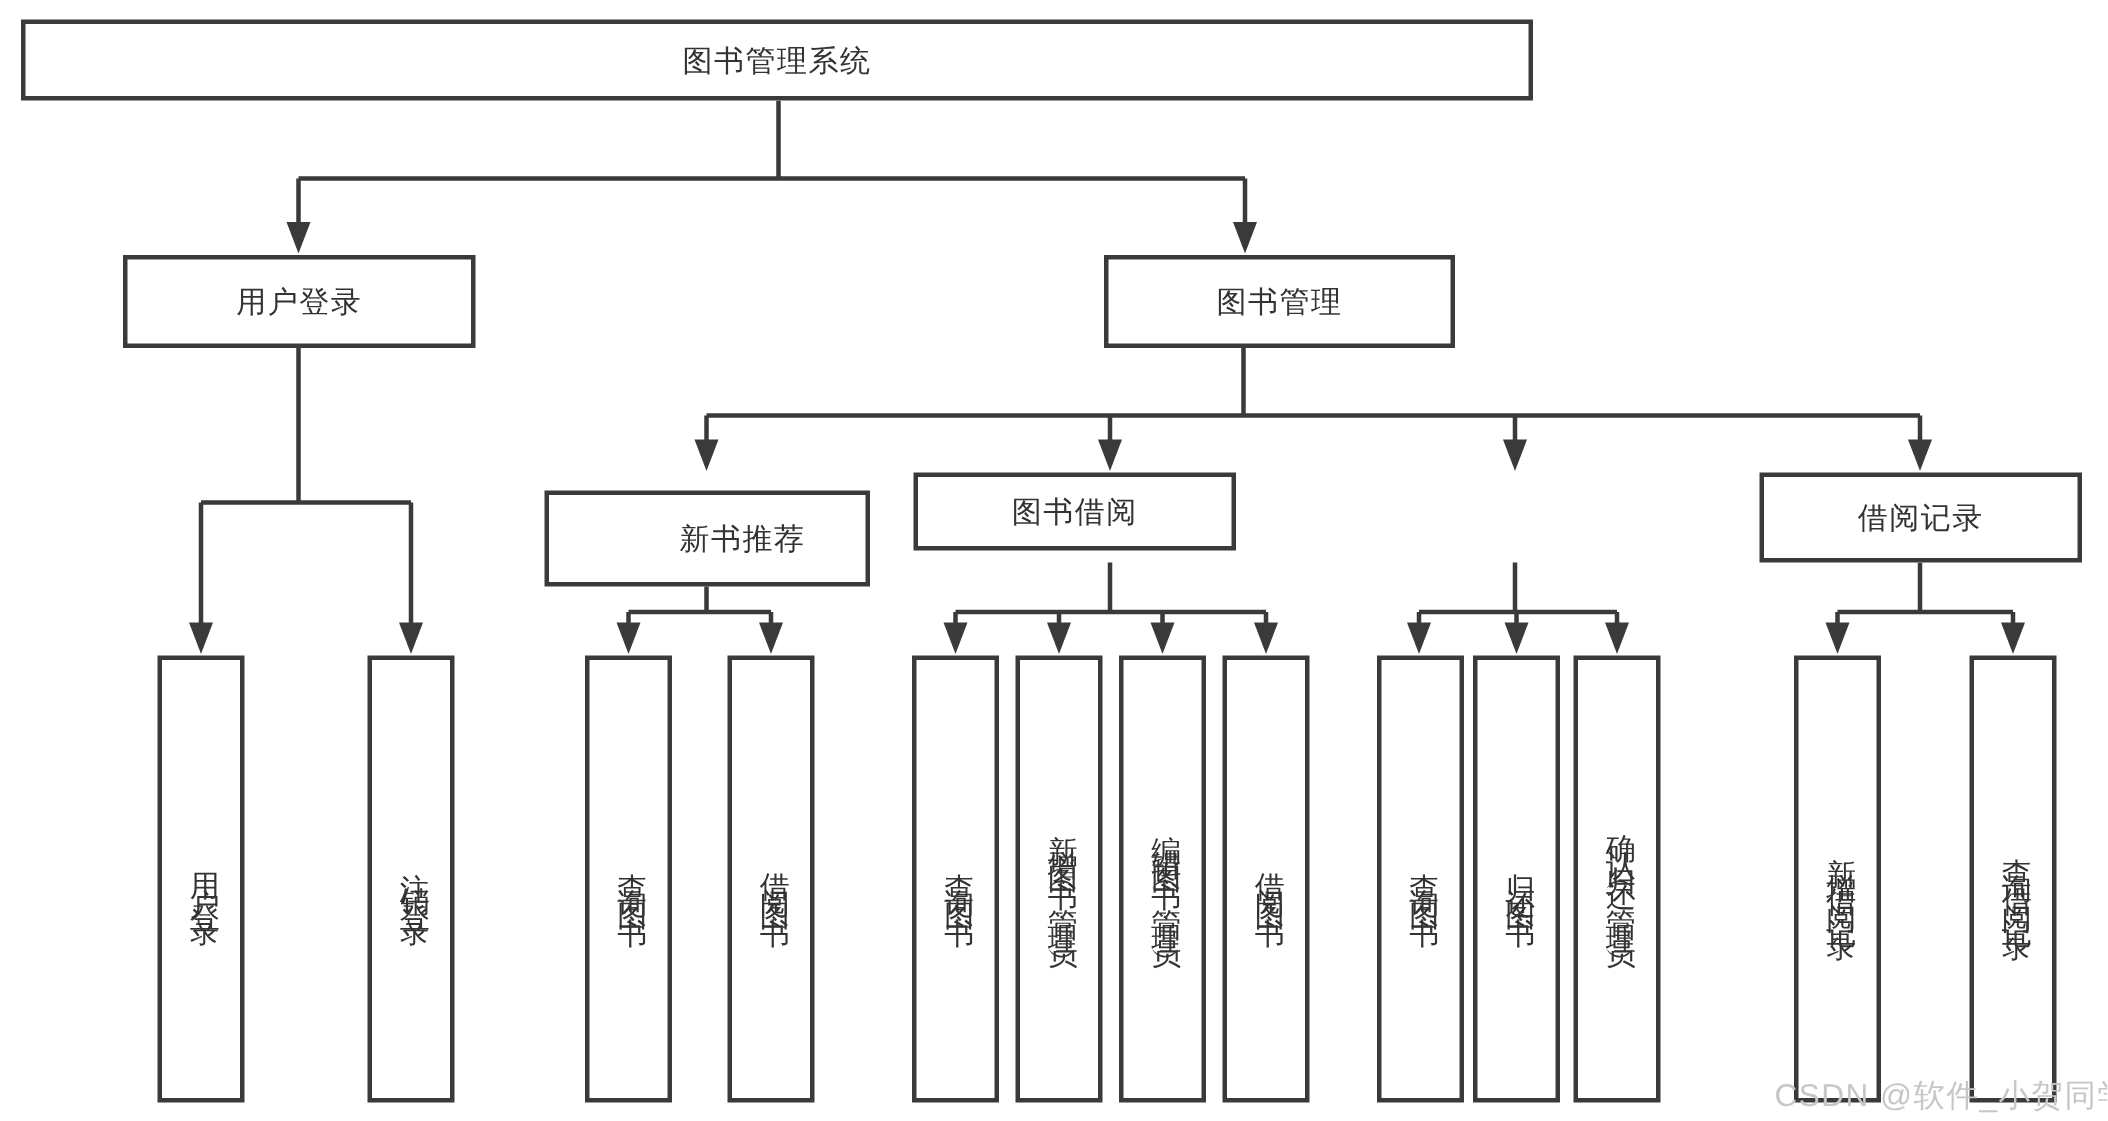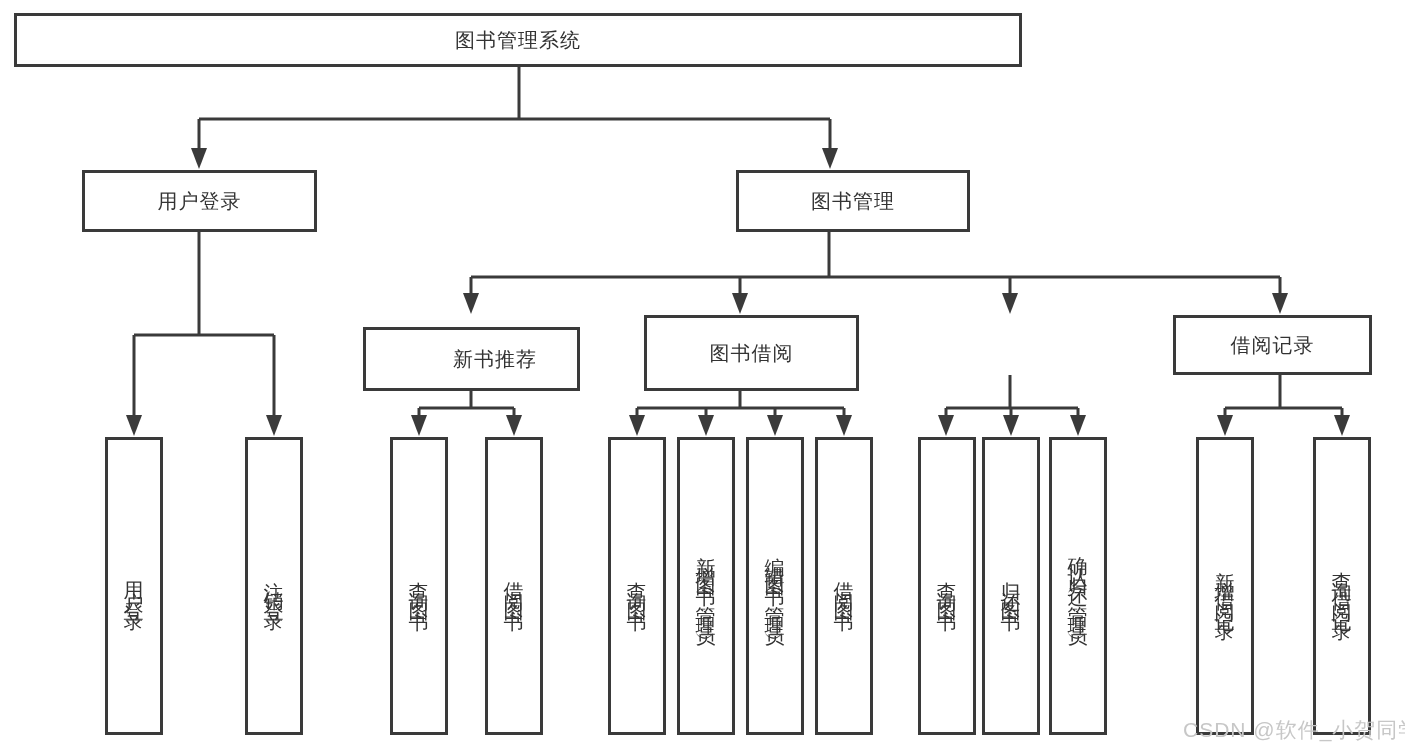--- a/index.html
+++ b/index.html
@@ -24,20 +24,21 @@
   .box {
     position: absolute;
     box-sizing: border-box;
     border: 3px solid #3a3a3a;
     background: #ffffff;
     color: #333333;
     display: flex;
     align-items: center;
     justify-content: center;
     z-index: 2;
+    font-family: Liberation Mono, monospace;
   }
   .box.h {
     font-size: 20px;
     letter-spacing: 1px;
     white-space: nowrap;
   }
   .box.v {
     font-size: 20px;
     writing-mode: vertical-rl;
     letter-spacing: 10px;
@@ -99,22 +100,22 @@
       <polygon points="1334,415 1350,415 1342,436"></polygon>
     </g>
   </svg>
 
   <div class="box h" style="left:14px; top:13px; width:1008px; height:54px;">图书管理系统</div>
 
   <div class="box h" style="left:82px; top:170px; width:235px; height:62px;">用户登录</div>
   <div class="box h" style="left:712px; top:170px; width:234px; height:62px;margin-left:24px;">图书管理</div>
 
   <div class="box h" style="left:363px; top:327px; width:217px; height:64px;padding-left:47px;">新书推荐</div>
-  <div class="box h" style="left:644px; top:315px; width:215px; height:76px;">图书借阅</div>
-  <div class="box h" style="left:1173px; top:315px; width:199px; height:60px;">借阅记录</div>
+  <div class="box h" style="left:609px; top:315px; width:215px; height:52px;">图书借阅</div>
+  <div class="box h" style="left:1173px; top:315px; width:215px; height:60px;">借阅记录</div>
 
   <div class="box v" style="left:105px; top:437px; width:58px; height:298px;">用户登录</div>
   <div class="box v" style="left:245px; top:437px; width:58px; height:298px;">注销登录</div>
 
   <div class="box v" style="left:390px; top:437px; width:58px; height:298px;">查询图书</div>
   <div class="box v" style="left:485px; top:437px; width:58px; height:298px;">借阅图书</div>
 
   <div class="box v" style="left:608px; top:437px; width:58px; height:298px;">查询图书</div>
   <div class="box v" style="left:677px; top:437px; width:58px; height:298px;">新增图书（管理员）</div>
   <div class="box v" style="left:746px; top:437px; width:58px; height:298px;">编辑图书（管理员）</div>

